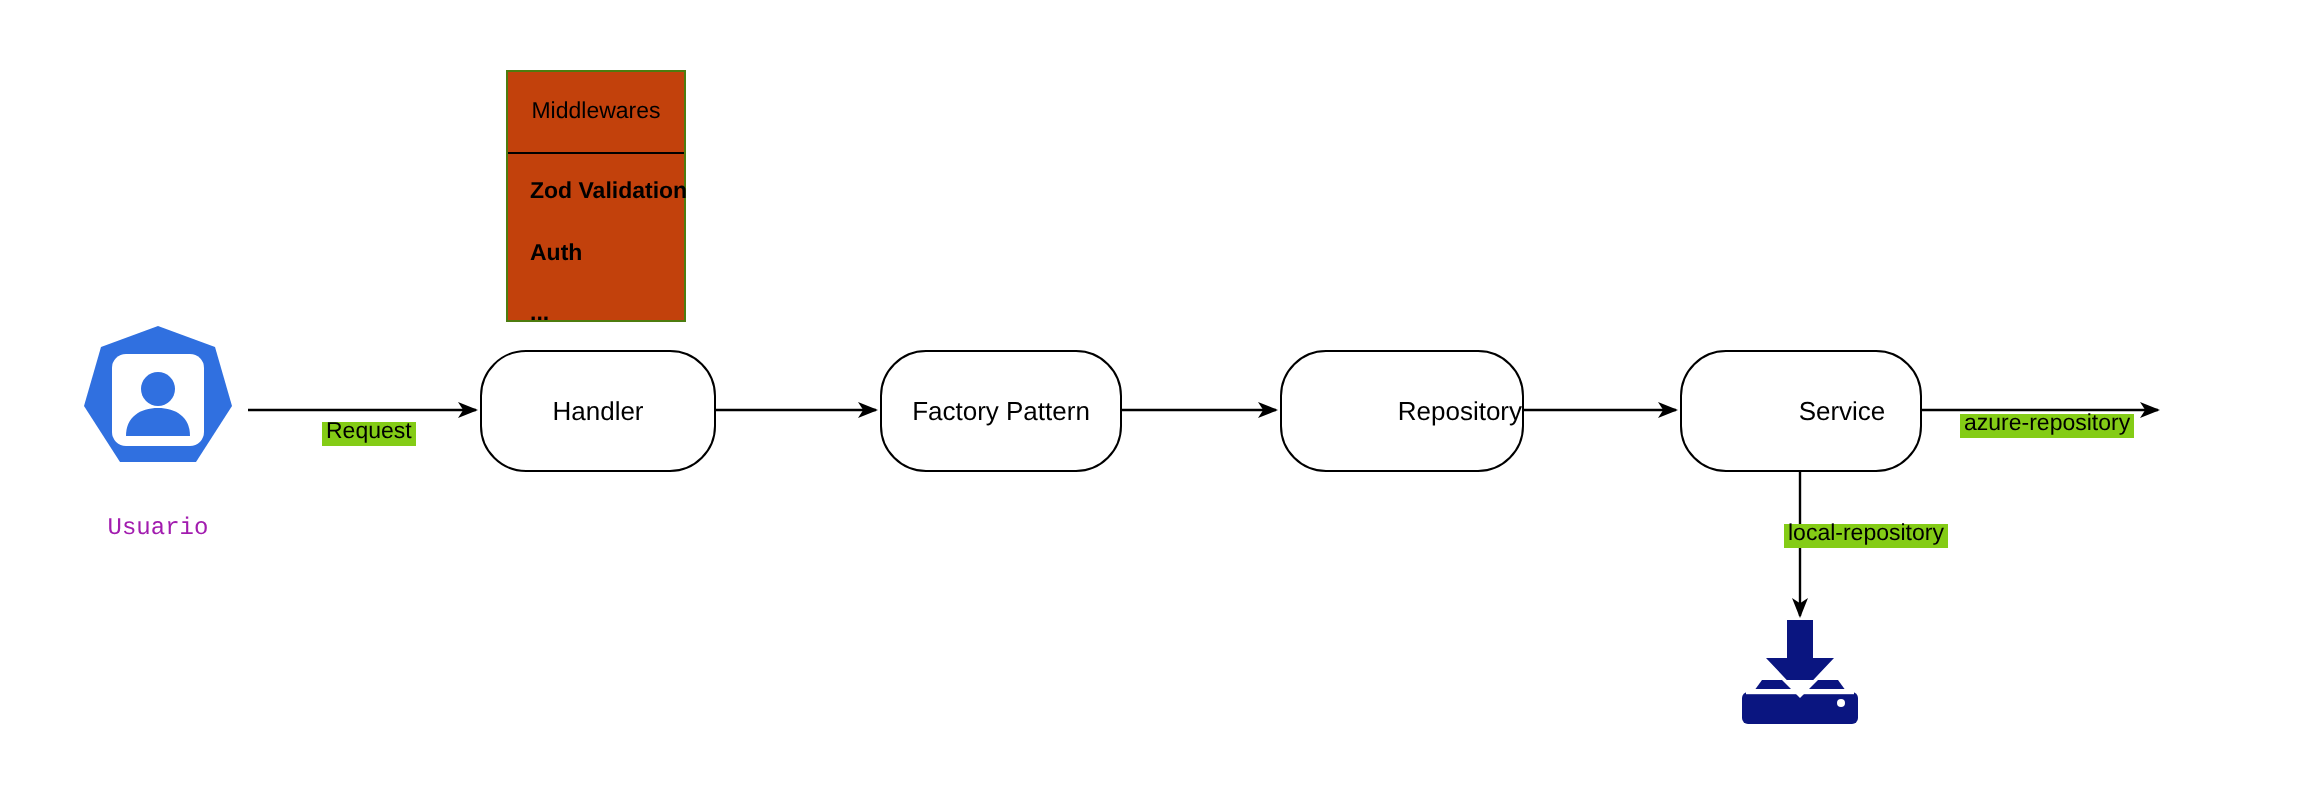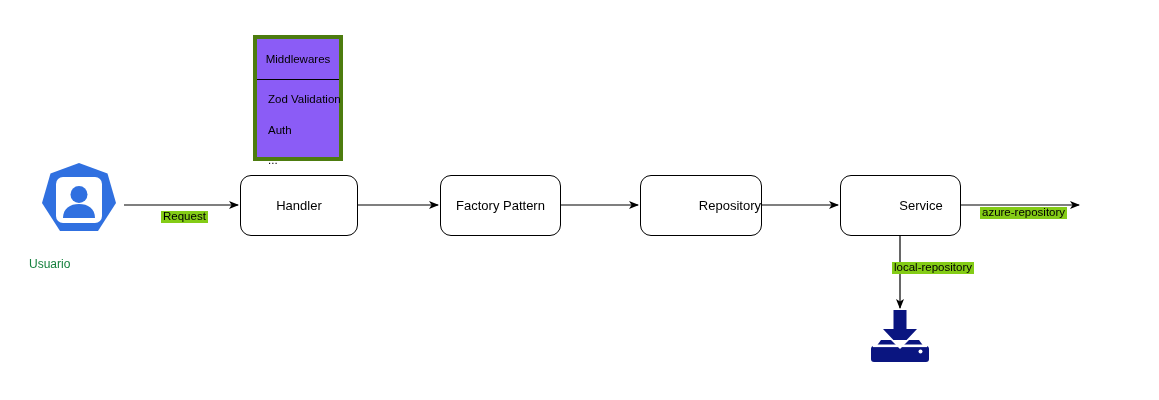--- a/index.html
+++ b/index.html
@@ -17,37 +17,37 @@
     width: 1159px;
     height: 400px;
     background: #ffffff;
     overflow: hidden;
   }
   .node-box {
     position: absolute;
     box-sizing: border-box;
     background: #ffffff;
     border: 1px solid #000000;
-    border-radius: 11px;
+    border-radius: 23px;
     display: flex;
     align-items: center;
     justify-content: center;
   }
   .node-label {
     font-size: 13px;
     line-height: 1;
     color: #000000;
     text-align: center;
     white-space: nowrap;
   }
   .mw-box {
     position: absolute;
     box-sizing: border-box;
-    background: #8b5cf6;
-    border: 4px solid #4d7c0f;
+    background: #c2410c;
+    border: 1px solid #4d7c0f;
     border-radius: 0;
   }
   .mw-title {
     box-sizing: border-box;
     height: 41px;
     border-bottom: 1px solid #000000;
     display: flex;
     align-items: center;
     justify-content: center;
     font-size: 11.5px;
@@ -55,37 +55,39 @@
   }
   .mw-items {
     box-sizing: border-box;
     padding: 14px 0 0 11px;
   }
   .mw-item {
     font-size: 11.5px;
     line-height: 1;
     margin-bottom: 19px;
     white-space: nowrap;
+    font-weight: bold;
   }
   .edge-label {
     position: absolute;
     font-size: 11.5px;
     line-height: 1;
     color: #000000;
     white-space: nowrap;
     background: #84cc16;
     padding: 0 2px;
   }
   .icon-caption {
     position: absolute;
     font-size: 12px;
     line-height: 1;
-    text-align: left;
+    text-align: center;
     white-space: nowrap;
-    color: #15803d;
+    color: #a21caf;
+    font-family: Liberation Mono, monospace;
   }
   .abs-svg {
     position: absolute;
     left: 0;
     top: 0;
     width: 1159px;
     height: 400px;
     pointer-events: none;
   }
   .icon-wrap {

